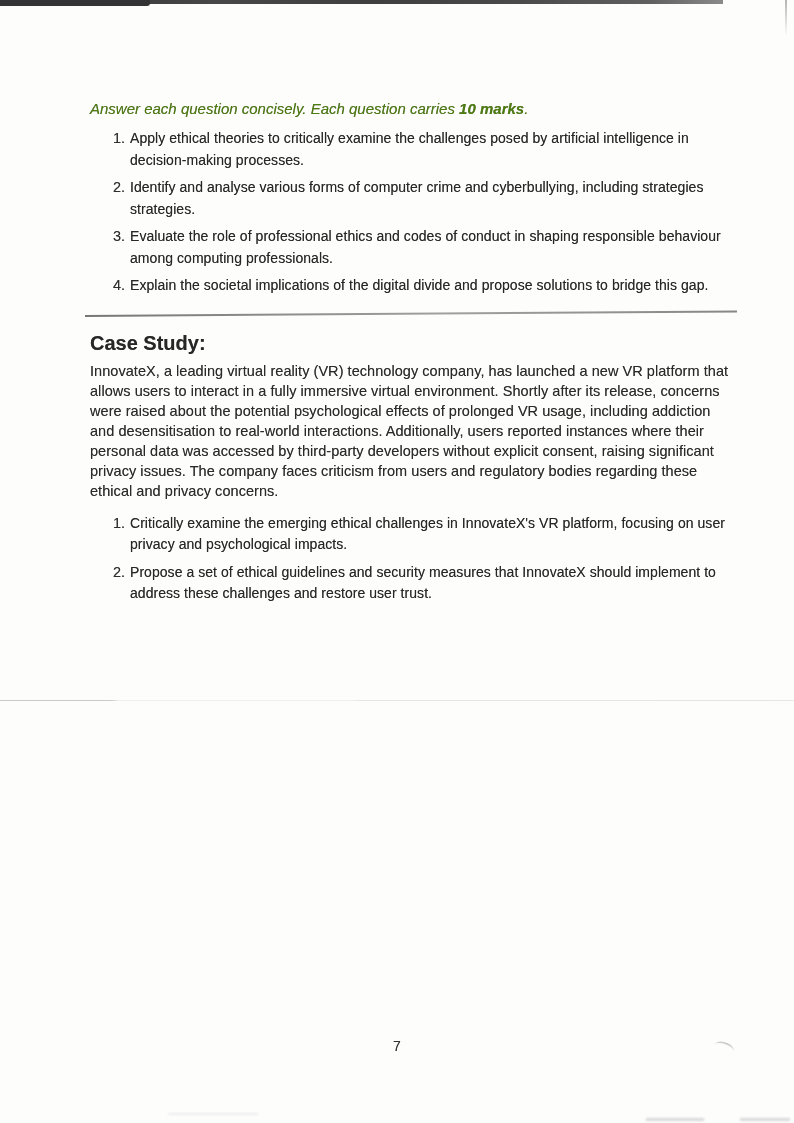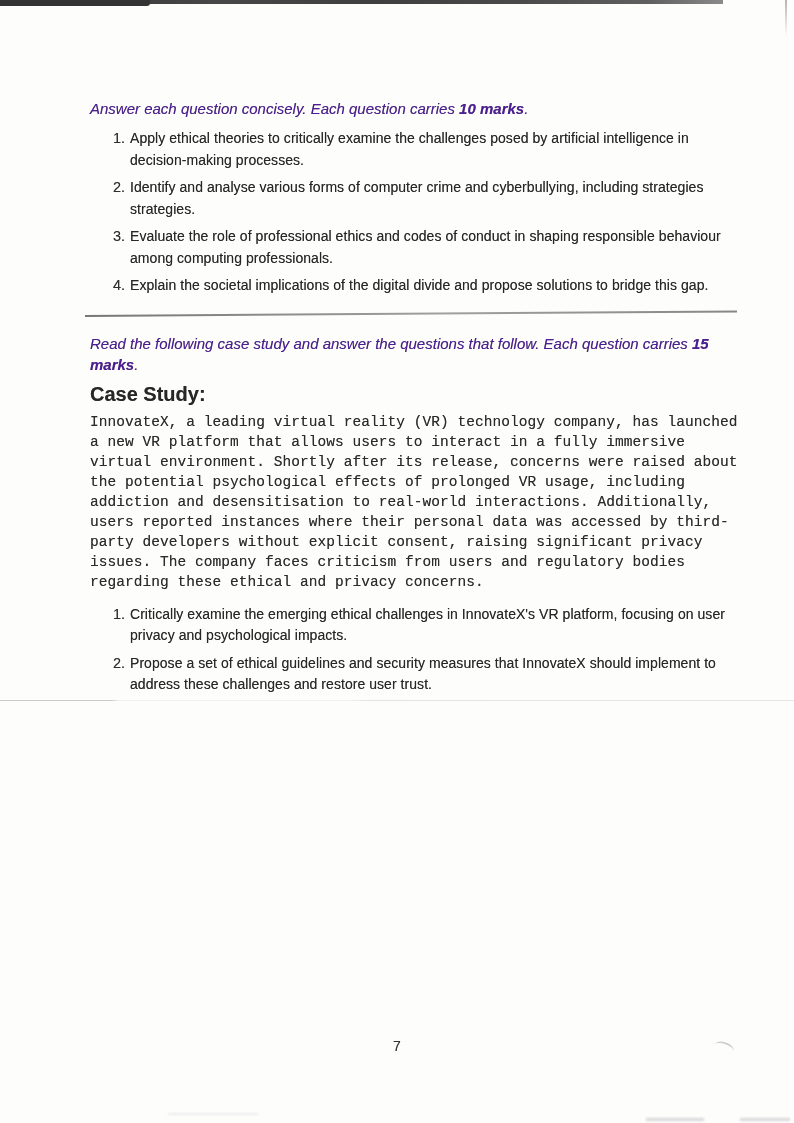--- a/index.html
+++ b/index.html
@@ -55,21 +55,21 @@
   .content {
     position: absolute; left: 90px; top: 98px; width: 648px;
     text-shadow: 0 0 .6px rgba(45,45,45,.55);
   }
   .sec-head {
     font-size: 15px; font-weight: bold; line-height: 21px;
     margin-bottom: 11px; letter-spacing: .1px;
   }
   .instruction {
     font-size: 15px; font-style: italic; line-height: 21px;
-    margin-bottom: 6px; color: #4c1d95;
+    margin-bottom: 6px; color: #4d7c0f;
   }
   .instruction .marks { font-weight: bold; }
   .qlist { margin-top: 9px; }
   .q-item { display: flex; margin-bottom: 6px; }
   .q-num {
     width: 17px; margin-left: 23px; flex: none;
     font-size: 14.5px; line-height: 21.5px; color: #2e2e2e;
   }
   .q-txt {
     flex: 1; font-size: 14px; font-weight: normal; line-height: 21.5px;
@@ -79,21 +79,21 @@
     height: 2px; width: 652px; margin: 18px 0 16px -5px;
     background: linear-gradient(90deg,
       rgba(95,95,95,.85), rgba(110,110,110,.65) 55%, rgba(105,105,105,.8));
     transform: rotate(-0.4deg); transform-origin: left center;
   }
   .sub-label {
     font-size: 20px; font-weight: bold; line-height: 21px; margin-bottom: 7px;
   }
   .case-para {
     font-size: 14.5px; line-height: 20px; margin-bottom: 12px;
-    color: #2b2b2b; letter-spacing: .05px; font-family: Liberation Mono, monospace;
+    color: #2b2b2b; letter-spacing: .05px;
   }
   .instr-gap { margin-bottom: 9px; }
   .page-number {
     position: absolute; top: 1038px; left: 0; width: 794px;
     text-align: center; font-size: 14px; color: #333;
     text-shadow: 0 0 .5px rgba(45,45,45,.5);
   }
 </style>
 </head>
 <body>
@@ -129,21 +129,20 @@
       </div>
       <div class="q-item">
         <span class="q-num">4.</span>
         <span class="q-txt">Explain the societal implications of the digital divide and propose solutions to bridge this gap.</span>
       </div>
     </div>
 
     <div class="divider"></div>
 
 
-    <div class="instruction instr-gap"><span>Read the following case study and answer the questions that follow. Each question carries </span><span class="marks">15 marks</span><span>.</span></div>
 
     <div class="sub-label">Case Study:</div>
 
     <div class="case-para">InnovateX, a leading virtual reality (VR) technology company, has launched a new VR platform that allows users to interact in a fully immersive virtual environment. Shortly after its release, concerns were raised about the potential psychological effects of prolonged VR usage, including addiction and desensitisation to real-world interactions. Additionally, users reported instances where their personal data was accessed by third-party developers without explicit consent, raising significant privacy issues. The company faces criticism from users and regulatory bodies regarding these ethical and privacy concerns.</div>
 
 
     <div class="qlist">
       <div class="q-item">
         <span class="q-num">1.</span>
         <span class="q-txt">Critically examine the emerging ethical challenges in InnovateX's VR platform, focusing on user privacy and psychological impacts.</span>

